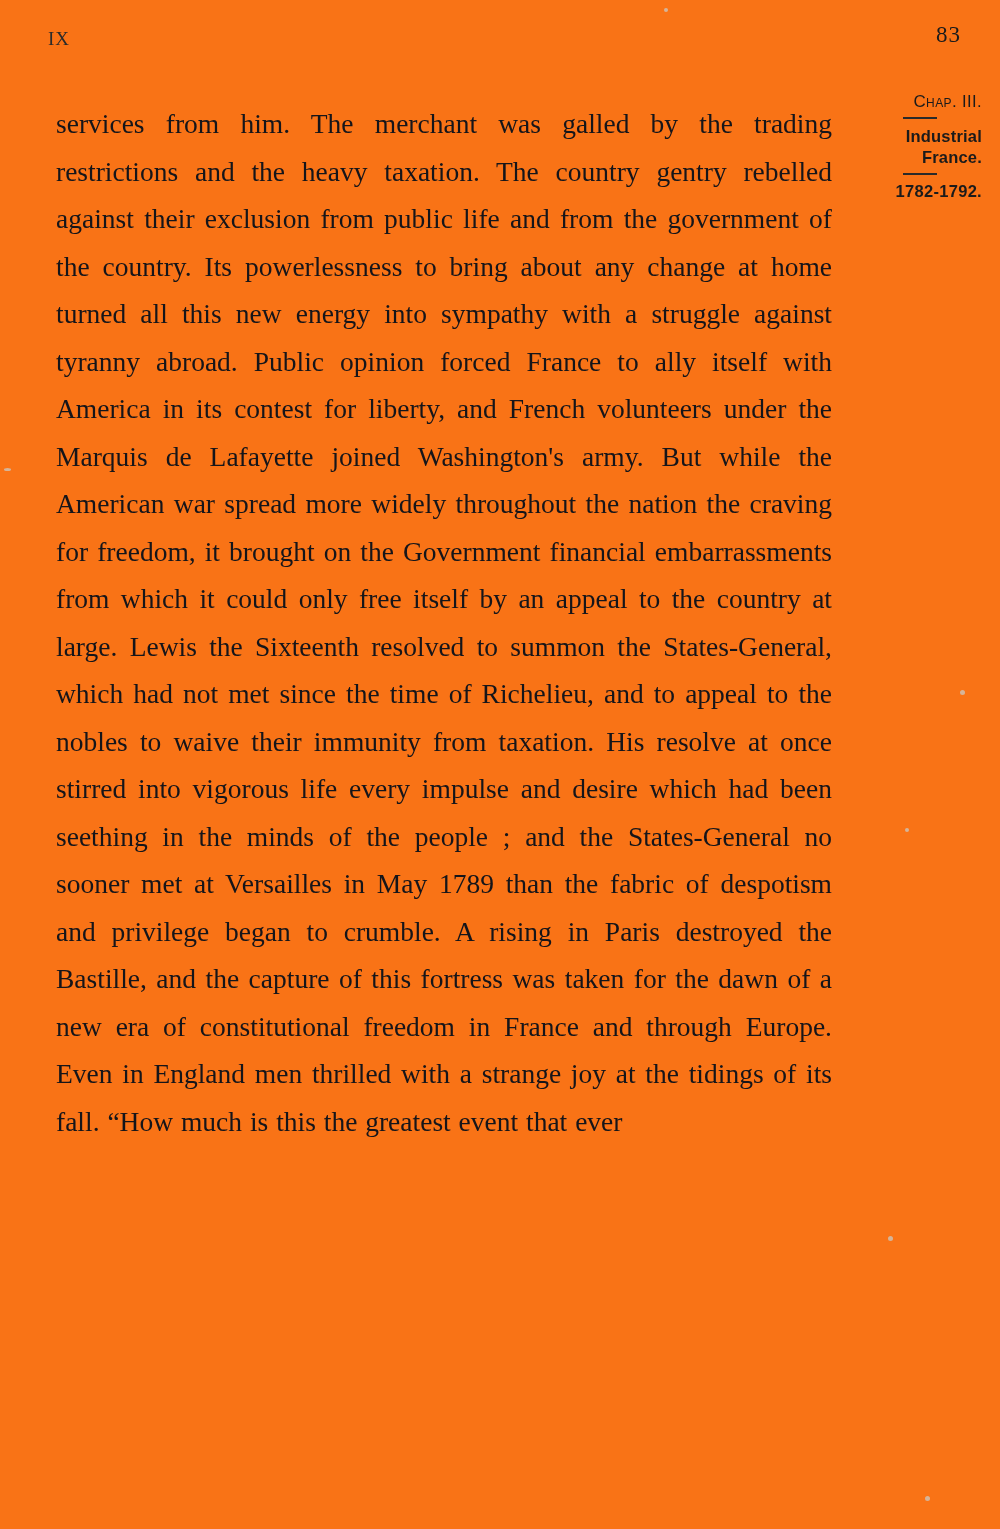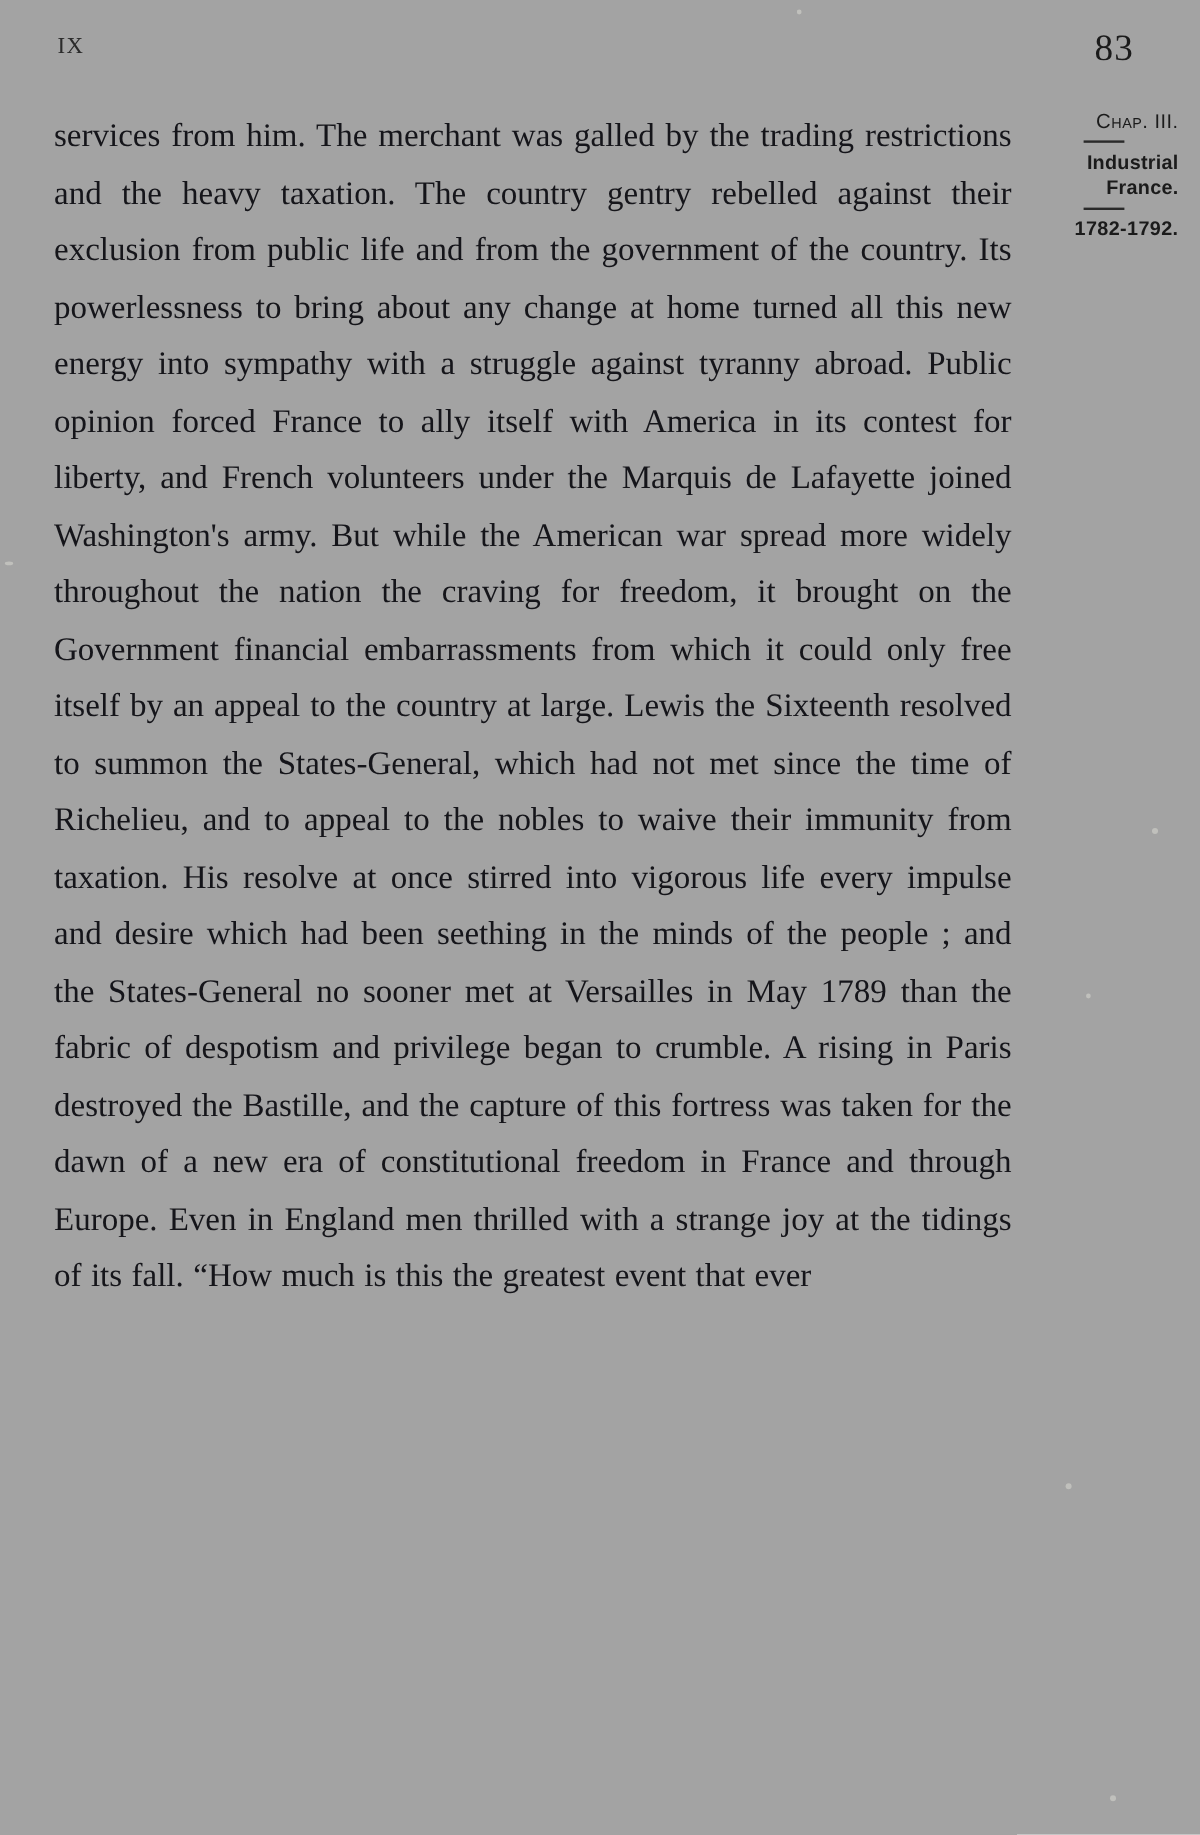--- a/index.html
+++ b/index.html
@@ -12,21 +12,21 @@
     height: 1529px;
     font-family: "Liberation Serif", "DejaVu Serif", serif;
     color: #1a1a1a;
     position: relative;
     overflow: hidden;
   }
   .page {
     position: relative;
     width: 1000px;
     height: 1529px;
-    background: #a3a3a3;
+    background: #f97316;
     text-decoration: underline;
   }
   
   .running-head {
     position: absolute;
     top: 22px;
     left: 48px;
     right: 30px;
     height: 36px;
   }
@@ -45,36 +45,36 @@
     right: 0;
     top: 0;
     text-align: center;
     font-size: 27px;
     letter-spacing: 2.5px;
     color: #1b1b1b;
     padding-left: 40px;
   }
   .folio-right {
     position: absolute;
-    right: 25px;
+    right: 9px;
     top: 0;
-    font-size: 31px;
+    font-size: 23px;
     color: #1b1b1b;
     letter-spacing: 1px;
   }
 
   
   .textcol {
     position: absolute;
     top: 88px;
     left: 44px;
     width: 800px;
   }
   .textcol p {
-    margin: 1px;
+    margin: 12px;
     font-size: 27.5px;
     line-height: 47.5px;
     text-align: justify;
     text-align-last: left;
     color: #15151a;
     word-spacing: 1px;
     hyphens: none;
   }
 
   

